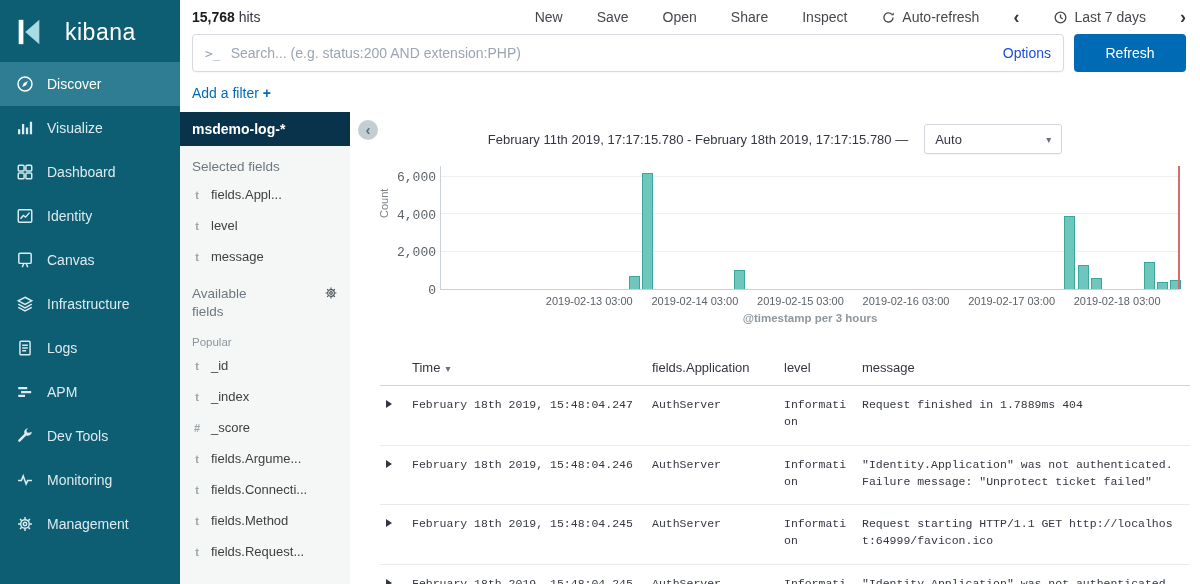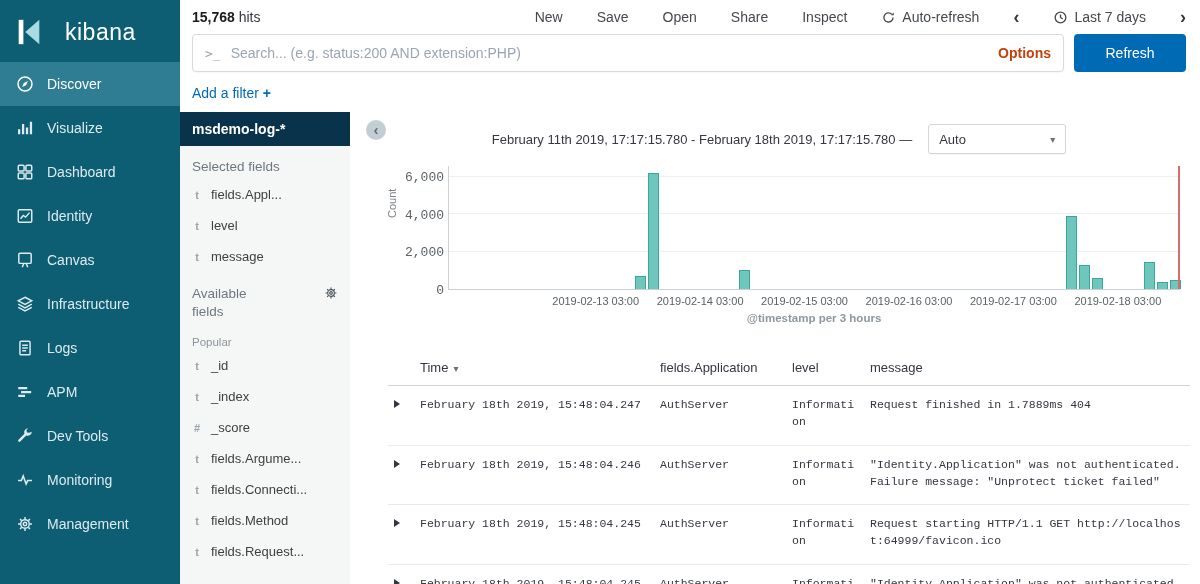--- a/index.html
+++ b/index.html
@@ -24,29 +24,29 @@
   .topmenu { display:flex; align-items:center; gap:34px; font-size:14px; color:#45494e; }
   .menu-item { cursor:pointer; display:flex; align-items:center; gap:6px; white-space:nowrap; }
   .menu-item svg { stroke:#45494e; }
   .chev { font-size:18px; font-weight:bold; color:#343741; cursor:pointer; line-height:1; }
 
   .searchrow { display:flex; align-items:center; gap:10px; padding:0 14px 8px 12px; }
   .searchbox { flex:1; display:flex; align-items:center; height:38px; border:1px solid #d6dade; border-radius:4px; background:#fff; padding:0 12px; box-shadow:0 1px 2px rgba(0,0,0,.04); }
   .prompt { font-family:"DejaVu Sans Mono",monospace; color:#98a2b3; font-size:13px; margin-right:10px; }
   .searchbox input { flex:1; border:none; outline:none; font-size:14px; color:#343741; font-family:inherit; background:transparent; }
   .searchbox input::placeholder { color:#9aa5b1; }
-  .options { color:#c2410c; font-size:14px; cursor:pointer;font-weight:bold; }
+  .options { color:#1d4ed8; font-size:14px; cursor:pointer; }
   .refresh-btn { width:112px; height:38px; background:#006bb4; color:#fff; border:none; border-radius:4px; font-size:14px; font-family:inherit; cursor:pointer; }
 
   .filterrow { padding:5px 12px 11px; font-size:14px; }
   .filterrow a { color:#006bb4; cursor:pointer; text-decoration:none; }
   .filterrow b { font-weight:bold; }
 
   
-  .content { flex:1; display:flex; min-height:0;gap:8px; }
+  .content { flex:1; display:flex; min-height:0; }
 
   .fields-panel { width:170px; flex-shrink:0; background:#f5f7f7; font-size:13px; overflow:hidden; }
   .index-header { background:#09334a; color:#fff; font-weight:bold; font-size:14px; padding:9px 12px; cursor:pointer; }
   .section-h { color:#6e7780; font-size:13.5px; padding:13px 12px 5px; }
   .avail-row { display:flex; align-items:flex-start; justify-content:space-between; padding-right:12px; }
   .avail-title { width:80px; line-height:1.35; }
   .avail-row svg { margin-top:14px; stroke:#4a5258; cursor:pointer; }
   .popular-h { color:#8b949b; font-size:11.5px; padding:10px 12px 2px; }
   .field-item { display:flex; align-items:center; gap:9px; padding:8px 12px; color:#3f3f3f; cursor:pointer; }
   .ftype { color:#9aa5ad; font-size:11px; font-weight:bold; width:10px; text-align:center; }

